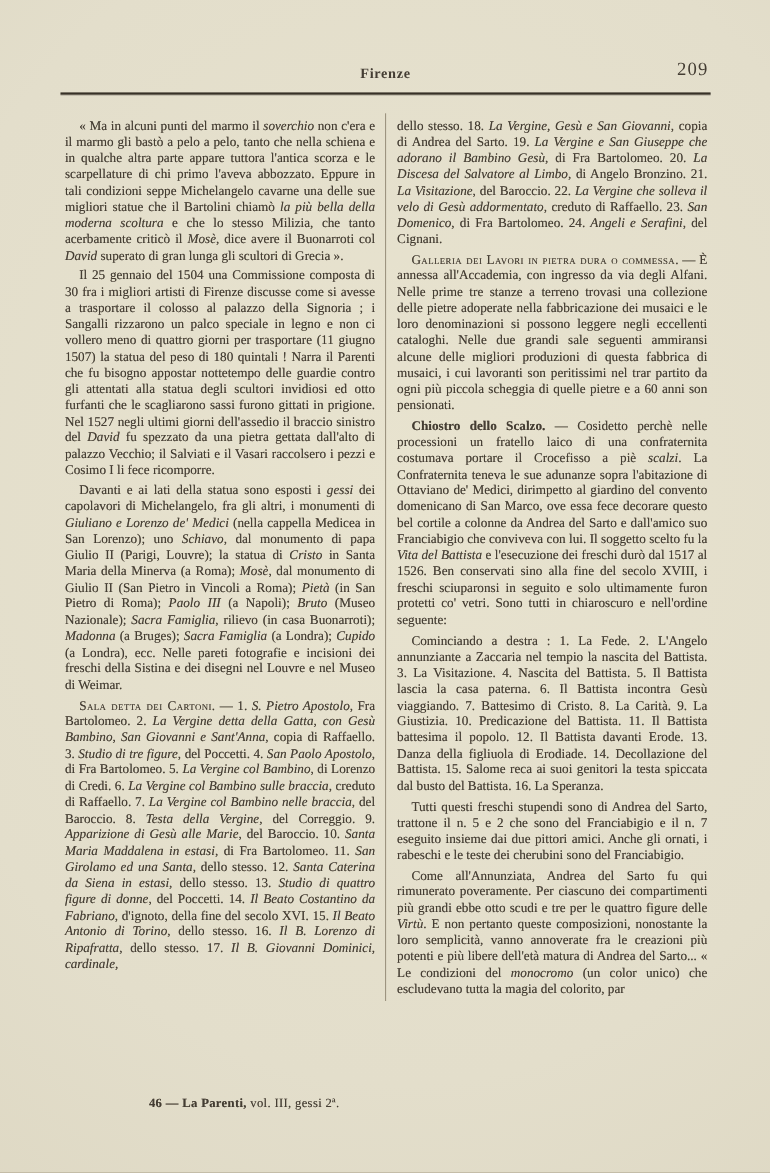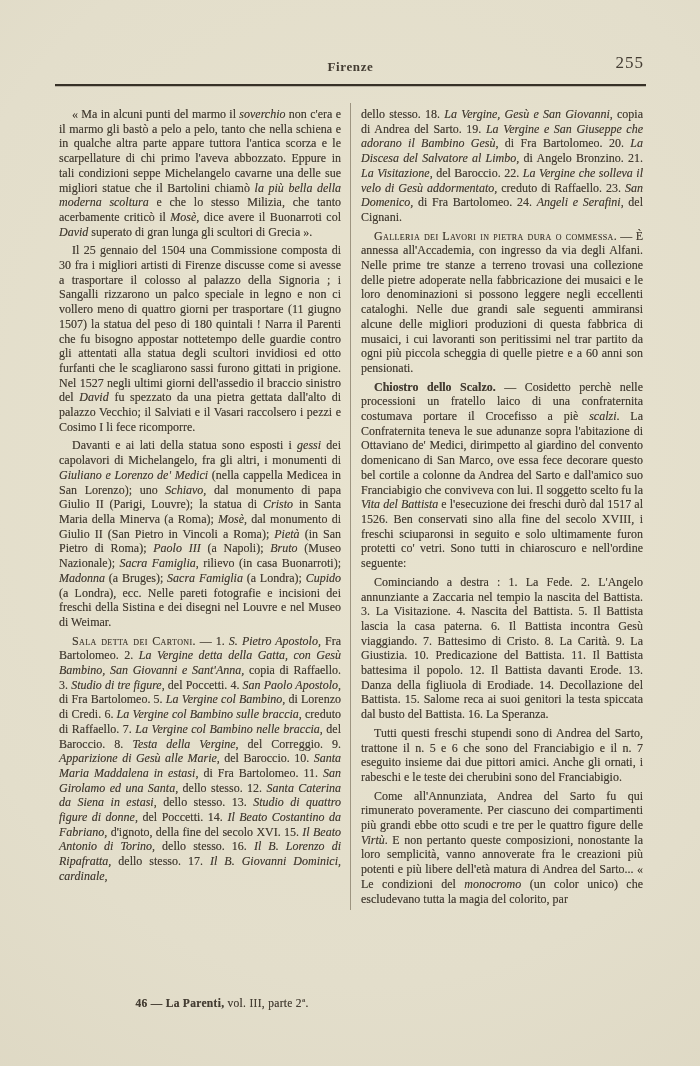--- a/index.html
+++ b/index.html
@@ -50,34 +50,34 @@
     text-align: center; font-size: 11.5px; letter-spacing: 0.3px;
     text-shadow: 0 0 0.5px rgba(62,53,42,0.55);
   }
 </style>
 </head>
 <body>
 
 <div class="page">
   <div class="header">
     <span class="running-title">Firenze</span>
-    <span class="page-number">255</span>
+    <span class="page-number">209</span>
   </div>
   <div class="head-rule"></div>
   <div class="columns">
     <div class="col">
         <p class="para indent"><span>« Ma in alcuni punti del marmo il </span><span class="i">soverchio</span><span> non c'era e il marmo gli bastò a pelo a pelo, tanto che nella schiena e in qualche altra parte appare tuttora l'antica scorza e le scarpellature di chi primo l'aveva abbozzato. Eppure in tali condizioni seppe Michelangelo cavarne una delle sue migliori statue che il Bartolini chiamò </span><span class="i">la più bella della moderna scoltura</span><span> e che lo stesso Milizia, che tanto acerbamente criticò il </span><span class="i">Mosè</span><span>, dice avere il Buonarroti col </span><span class="i">David</span><span> superato di gran lunga gli scultori di Grecia ».</span></p>
         <p class="para indent"><span>Il 25 gennaio del 1504 una Commissione composta di 30 fra i migliori artisti di Firenze discusse come si avesse a trasportare il colosso al palazzo della Signoria ; i Sangalli rizzarono un palco speciale in legno e non ci vollero meno di quattro giorni per trasportare (11 giugno 1507) la statua del peso di 180 quintali ! Narra il Parenti che fu bisogno appostar nottetempo delle guardie contro gli attentati alla statua degli scultori invidiosi ed otto furfanti che le scagliarono sassi furono gittati in prigione. Nel 1527 negli ultimi giorni dell'assedio il braccio sinistro del </span><span class="i">David</span><span> fu spezzato da una pietra gettata dall'alto di palazzo Vecchio; il Salviati e il Vasari raccolsero i pezzi e Cosimo I li fece ricomporre.</span></p>
         <p class="para indent"><span>Davanti e ai lati della statua sono esposti i </span><span class="i">gessi</span><span> dei capolavori di Michelangelo, fra gli altri, i monumenti di </span><span class="i">Giuliano e Lorenzo de' Medici</span><span> (nella cappella Medicea in San Lorenzo); uno </span><span class="i">Schiavo</span><span>, dal monumento di papa Giulio II (Parigi, Louvre); la statua di </span><span class="i">Cristo</span><span> in Santa Maria della Minerva (a Roma); </span><span class="i">Mosè</span><span>, dal monumento di Giulio II (San Pietro in Vincoli a Roma); </span><span class="i">Pietà</span><span> (in San Pietro di Roma); </span><span class="i">Paolo III</span><span> (a Napoli); </span><span class="i">Bruto</span><span> (Museo Nazionale); </span><span class="i">Sacra Famiglia</span><span>, rilievo (in casa Buonarroti); </span><span class="i">Madonna</span><span> (a Bruges); </span><span class="i">Sacra Famiglia</span><span> (a Londra); </span><span class="i">Cupido</span><span> (a Londra), ecc. Nelle pareti fotografie e incisioni dei freschi della Sistina e dei disegni nel Louvre e nel Museo di Weimar.</span></p>
         <p class="para indent"><span class="sc">Sala detta dei Cartoni</span><span>. — 1. </span><span class="i">S. Pietro Apostolo</span><span>, Fra Bartolomeo. 2. </span><span class="i">La Vergine detta della Gatta, con Gesù Bambino, San Giovanni e Sant'Anna</span><span>, copia di Raffaello. 3. </span><span class="i">Studio di tre figure</span><span>, del Poccetti. 4. </span><span class="i">San Paolo Apostolo</span><span>, di Fra Bartolomeo. 5. </span><span class="i">La Vergine col Bambino</span><span>, di Lorenzo di Credi. 6. </span><span class="i">La Vergine col Bambino sulle braccia</span><span>, creduto di Raffaello. 7. </span><span class="i">La Vergine col Bambino nelle braccia</span><span>, del Baroccio. 8. </span><span class="i">Testa della Vergine</span><span>, del Correggio. 9. </span><span class="i">Apparizione di Gesù alle Marie</span><span>, del Baroccio. 10. </span><span class="i">Santa Maria Maddalena in estasi</span><span>, di Fra Bartolomeo. 11. </span><span class="i">San Girolamo ed una Santa</span><span>, dello stesso. 12. </span><span class="i">Santa Caterina da Siena in estasi</span><span>, dello stesso. 13. </span><span class="i">Studio di quattro figure di donne</span><span>, del Poccetti. 14. </span><span class="i">Il Beato Costantino da Fabriano</span><span>, d'ignoto, della fine del secolo XVI. 15. </span><span class="i">Il Beato Antonio di Torino</span><span>, dello stesso. 16. </span><span class="i">Il B. Lorenzo di Ripafratta</span><span>, dello stesso. 17. </span><span class="i">Il B. Giovanni Dominici, cardinale,</span></p>
       </div>
     <div class="divider"></div>
     <div class="col">
         <p class="para"><span>dello stesso. 18. </span><span class="i">La Vergine, Gesù e San Giovanni</span><span>, copia di Andrea del Sarto. 19. </span><span class="i">La Vergine e San Giuseppe che adorano il Bambino Gesù</span><span>, di Fra Bartolomeo. 20. </span><span class="i">La Discesa del Salvatore al Limbo</span><span>, di Angelo Bronzino. 21. </span><span class="i">La Visitazione</span><span>, del Baroccio. 22. </span><span class="i">La Vergine che solleva il velo di Gesù addormentato</span><span>, creduto di Raffaello. 23. </span><span class="i">San Domenico</span><span>, di Fra Bartolomeo. 24. </span><span class="i">Angeli e Serafini</span><span>, del Cignani.</span></p>
         <p class="para indent"><span class="sc">Galleria dei Lavori in pietra dura o commessa</span><span>. — È annessa all'Accademia, con ingresso da via degli Alfani. Nelle prime tre stanze a terreno trovasi una collezione delle pietre adoperate nella fabbricazione dei musaici e le loro denominazioni si possono leggere negli eccellenti cataloghi. Nelle due grandi sale seguenti ammiransi alcune delle migliori produzioni di questa fabbrica di musaici, i cui lavoranti son peritissimi nel trar partito da ogni più piccola scheggia di quelle pietre e a 60 anni son pensionati.</span></p>
         <p class="para indent"><span class="b">Chiostro dello Scalzo.</span><span> — Cosidetto perchè nelle processioni un fratello laico di una confraternita costumava portare il Crocefisso a piè </span><span class="i">scalzi</span><span>. La Confraternita teneva le sue adunanze sopra l'abitazione di Ottaviano de' Medici, dirimpetto al giardino del convento domenicano di San Marco, ove essa fece decorare questo bel cortile a colonne da Andrea del Sarto e dall'amico suo Franciabigio che conviveva con lui. Il soggetto scelto fu la </span><span class="i">Vita del Battista</span><span> e l'esecuzione dei freschi durò dal 1517 al 1526. Ben conservati sino alla fine del secolo XVIII, i freschi sciuparonsi in seguito e solo ultimamente furon protetti co' vetri. Sono tutti in chiaroscuro e nell'ordine seguente:</span></p>
         <p class="para indent"><span>Cominciando a destra : 1. La Fede. 2. L'Angelo annunziante a Zaccaria nel tempio la nascita del Battista. 3. La Visitazione. 4. Nascita del Battista. 5. Il Battista lascia la casa paterna. 6. Il Battista incontra Gesù viaggiando. 7. Battesimo di Cristo. 8. La Carità. 9. La Giustizia. 10. Predicazione del Battista. 11. Il Battista battesima il popolo. 12. Il Battista davanti Erode. 13. Danza della figliuola di Erodiade. 14. Decollazione del Battista. 15. Salome reca ai suoi genitori la testa spiccata dal busto del Battista. 16. La Speranza.</span></p>
-        <p class="para indent"><span>Tutti questi freschi stupendi sono di Andrea del Sarto, trattone il n. 5 e 6 che sono del Franciabigio e il n. 7 eseguito insieme dai due pittori amici. Anche gli ornati, i rabeschi e le teste dei cherubini sono del Franciabigio.</span></p>
+        <p class="para indent"><span>Tutti questi freschi stupendi sono di Andrea del Sarto, trattone il n. 5 e 2 che sono del Franciabigio e il n. 7 eseguito insieme dai due pittori amici. Anche gli ornati, i rabeschi e le teste dei cherubini sono del Franciabigio.</span></p>
         <p class="para indent"><span>Come all'Annunziata, Andrea del Sarto fu qui rimunerato poveramente. Per ciascuno dei compartimenti più grandi ebbe otto scudi e tre per le quattro figure delle </span><span class="i">Virtù</span><span>. E non pertanto queste composizioni, nonostante la loro semplicità, vanno annoverate fra le creazioni più potenti e più libere dell'età matura di Andrea del Sarto... « Le condizioni del </span><span class="i">monocromo</span><span> (un color unico) che escludevano tutta la magia del colorito, par</span></p>
       </div>
   </div>
-  <div class="footer"><span class="b">46 — </span><span class="b">La Parenti,</span><span> vol. III, parte 2ª.</span></div>
+  <div class="footer"><span class="b">46 — </span><span class="b">La Parenti,</span><span> vol. III, gessi 2ª.</span></div>
 </div>
 
 </body></html>

